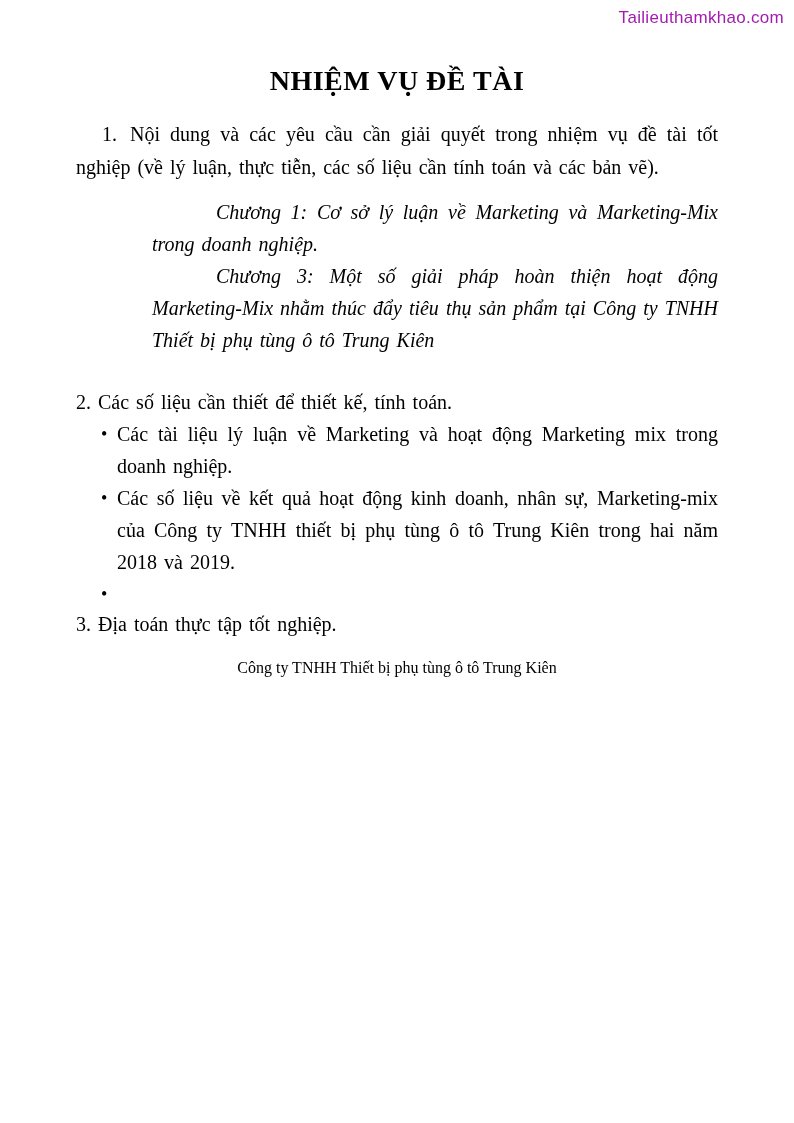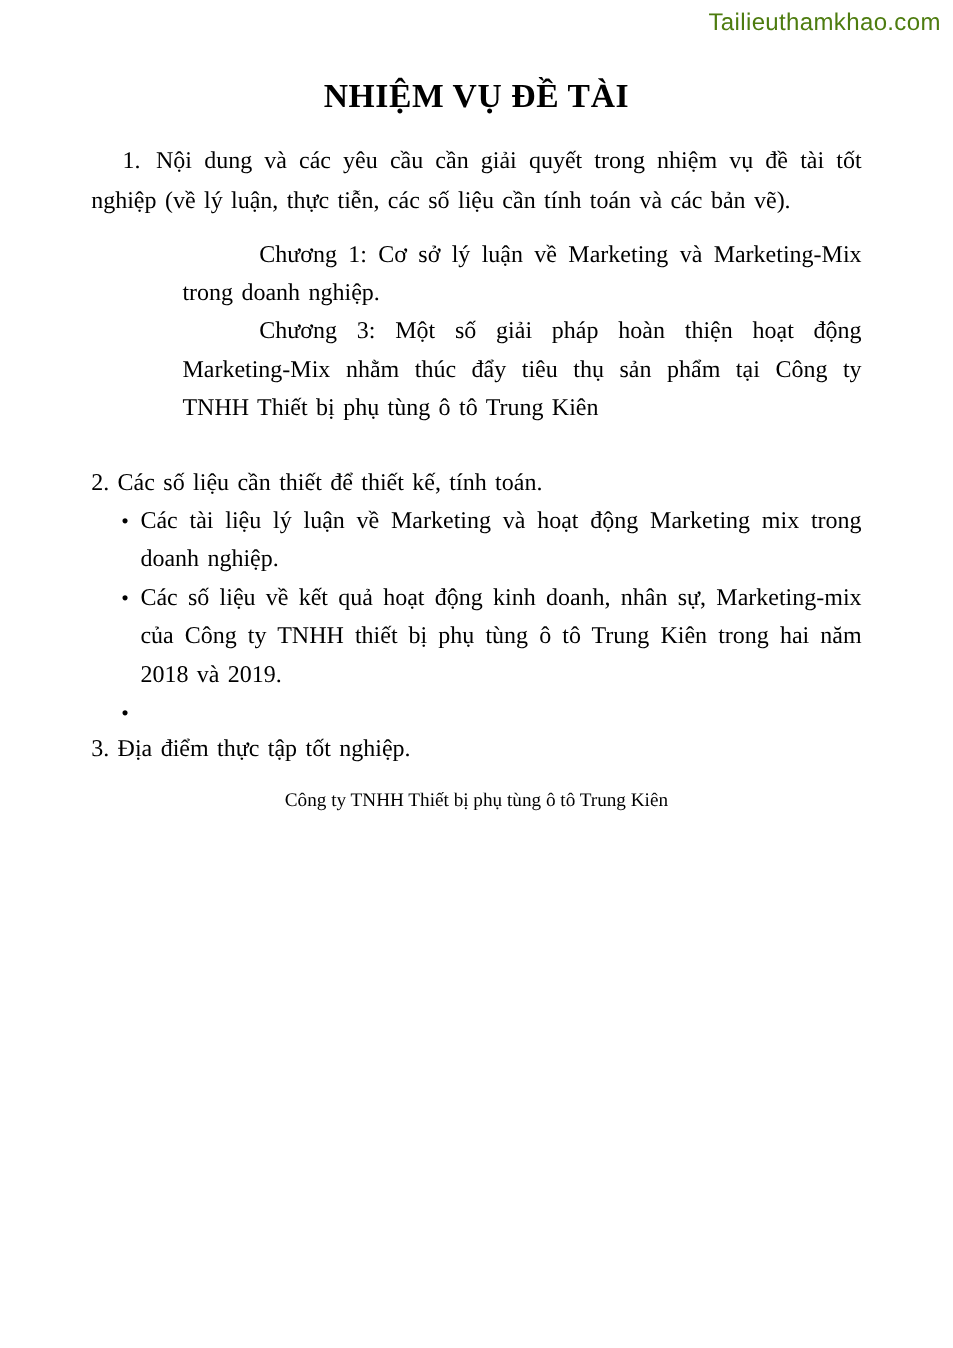--- a/index.html
+++ b/index.html
@@ -8,22 +8,22 @@
     background: #ffffff;
     color: #000000;
     font-family: "Liberation Serif", "DejaVu Serif", serif;
     position: relative;
     overflow: hidden;
   }
   .watermark {
     position: absolute;
     top: 8px; right: 10px;
     font-family: "Liberation Sans", "DejaVu Sans", sans-serif;
-    font-size: 20px;
-    color: #4d7c0f;
+    font-size: 17px;
+    color: #a21caf;
     letter-spacing: 0.3px;
   }
   .content {
     position: absolute;
     left: 76px; top: 0;
     width: 642px;
   }
   .title {
     margin: 66px 0 0 0;
     text-align: center;
@@ -39,20 +39,21 @@
     word-spacing: 2px;
     margin: 0;
   }
   .p1 { margin-top: 22px; text-indent: 26px; }
   .num1 { margin-right: 13px; }
   .num2 { margin-right: 7px; }
   .chapter {
     margin: 0 0 0 76px;
     width: 566px;
     font-size: 20px;
+    font-style: italic;
     line-height: 32px;
     text-align: justify;
     word-spacing: 2px;
     text-indent: 64px;
   }
   .chapter.first { margin-top: 12px; }
   .line32 { line-height: 32px; margin-top: 30px; }
   ul.bullets {
     list-style: none;
     margin: 0; padding: 0;
@@ -95,17 +96,17 @@
   <p class="chapter">Chương 3: Một số giải pháp hoàn thiện hoạt động Marketing-Mix nhằm thúc đẩy tiêu thụ sản phẩm tại Công ty TNHH Thiết bị phụ tùng ô tô Trung Kiên</p>
 
   <p class="para line32"><span class="num2">2.</span><span>Các số liệu cần thiết để thiết kế, tính toán.</span></p>
 
   <ul class="bullets">
     <li><span class="bullet">•</span><span>Các tài liệu lý luận về Marketing và hoạt động Marketing mix trong doanh nghiệp.</span></li>
     <li><span class="bullet">•</span><span>Các số liệu về kết quả hoạt động kinh doanh, nhân sự, Marketing-mix của Công ty TNHH thiết bị phụ tùng ô tô Trung Kiên trong hai năm 2018 và 2019.</span></li>
     <li><span class="bullet">•</span></li>
   </ul>
 
-  <p class="para line32"><span class="num2">3.</span><span>Địa điểm thực tập tốt nghiệp.</span></p>
+  <p class="para line32"><span class="num2">3.</span><span>Địa toán thực tập tốt nghiệp.</span></p>
 
   <p class="closing">Công ty TNHH Thiết bị phụ tùng ô tô Trung Kiên</p>
 
 </div>
 
 </body></html>

